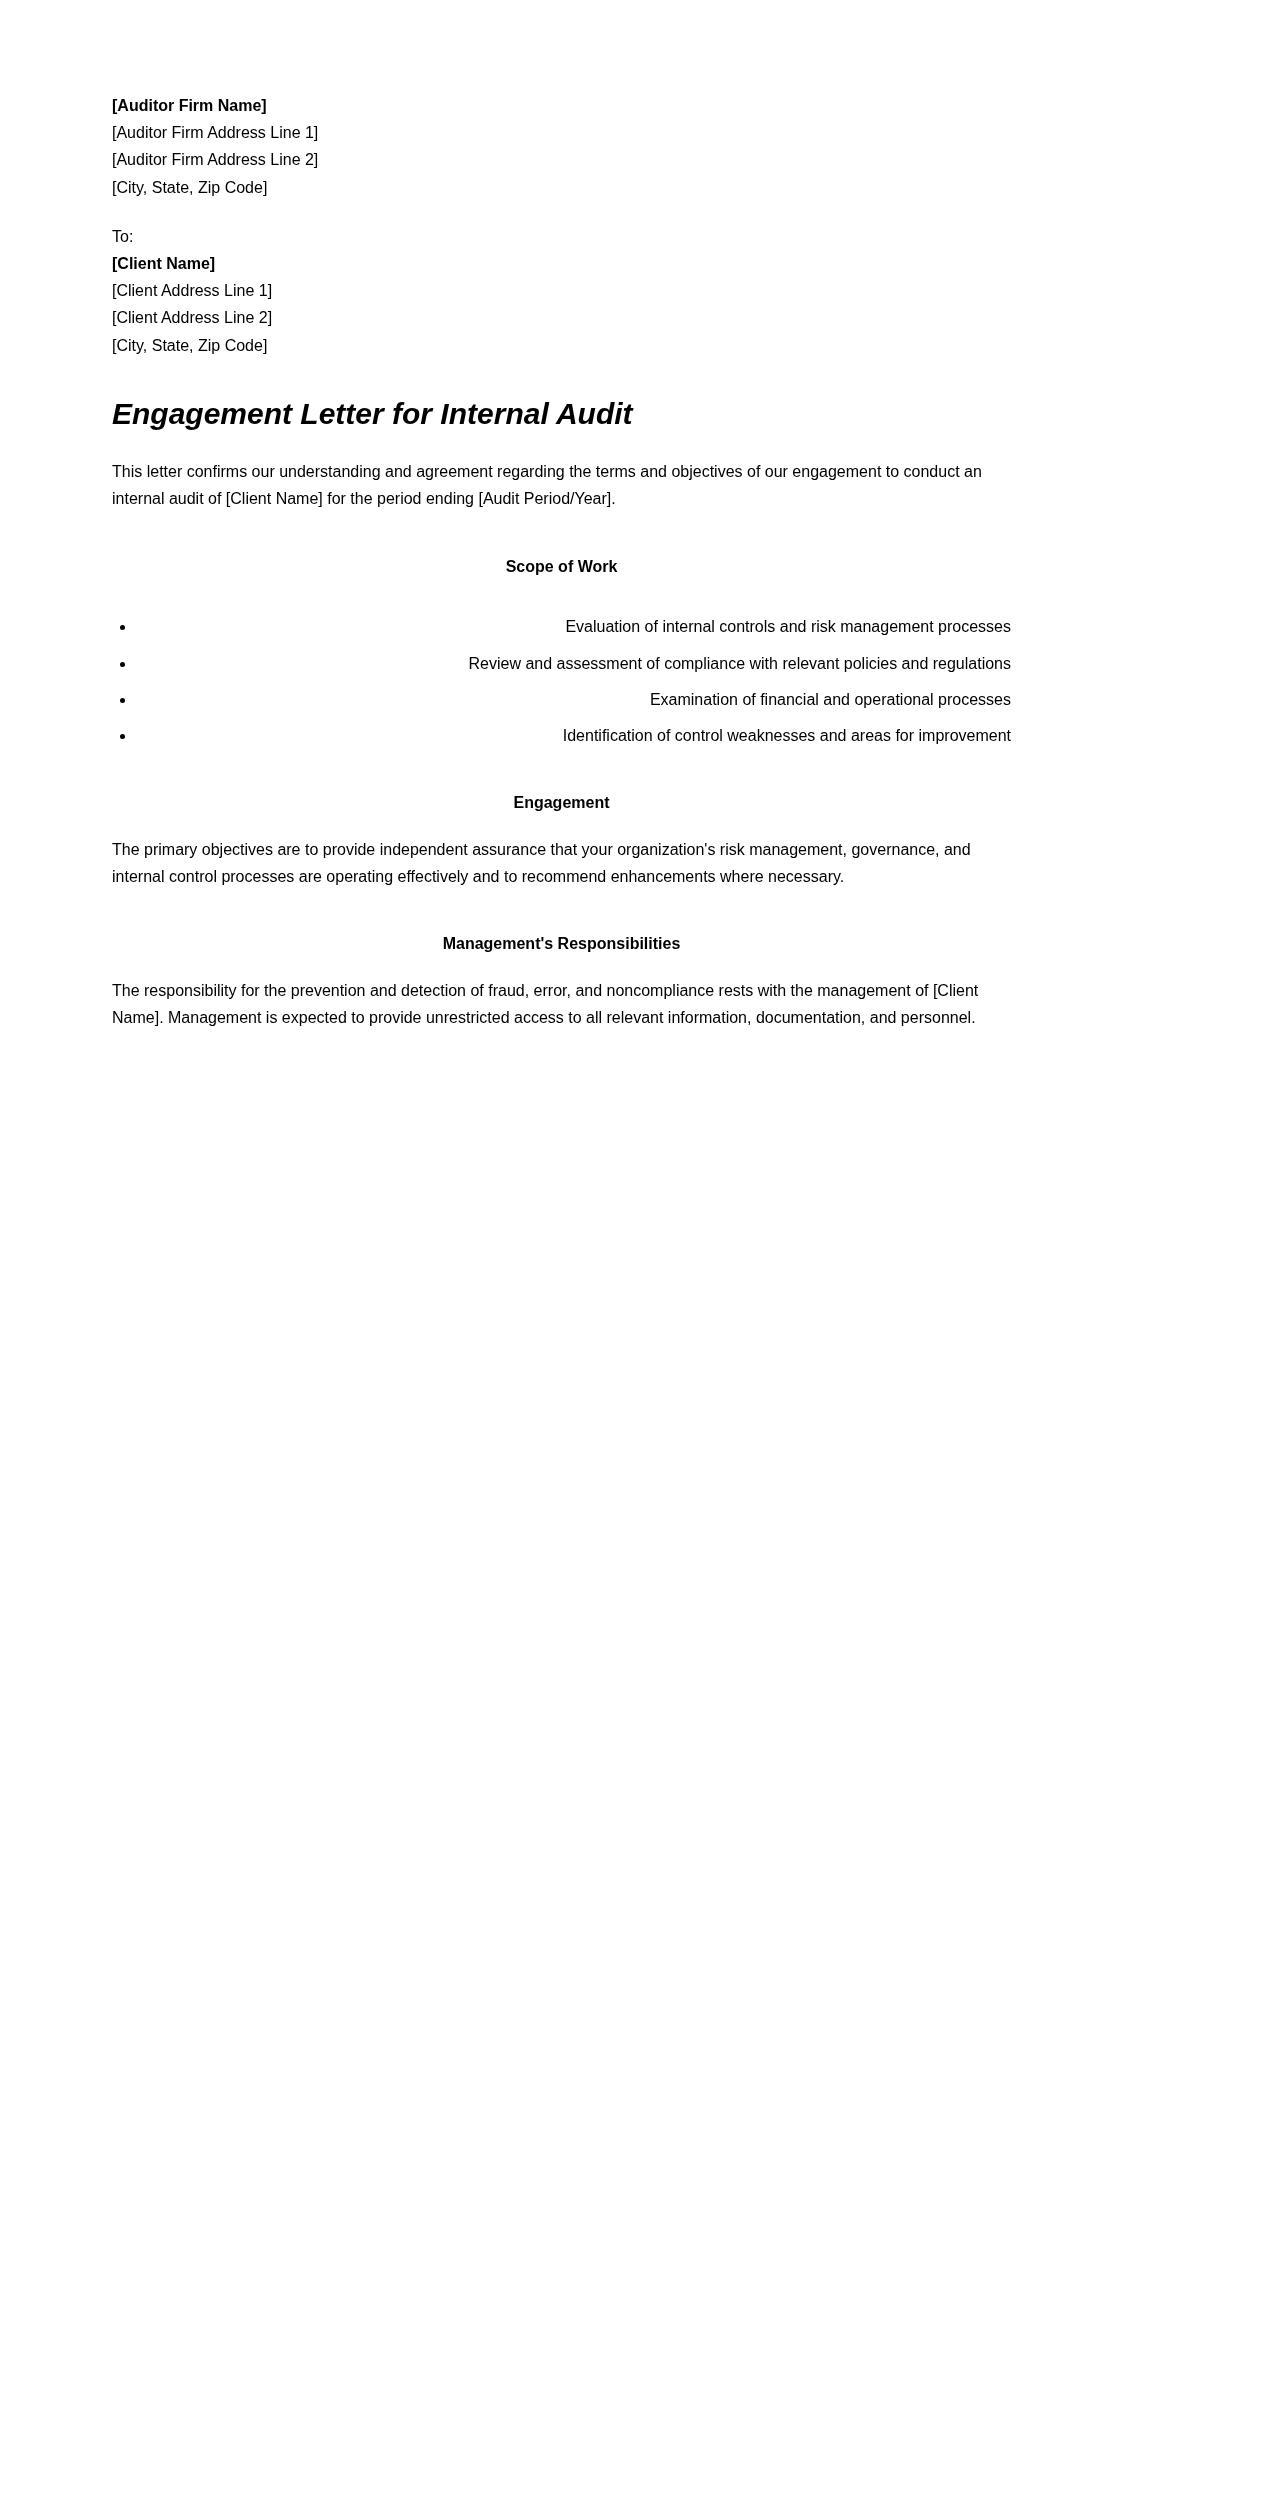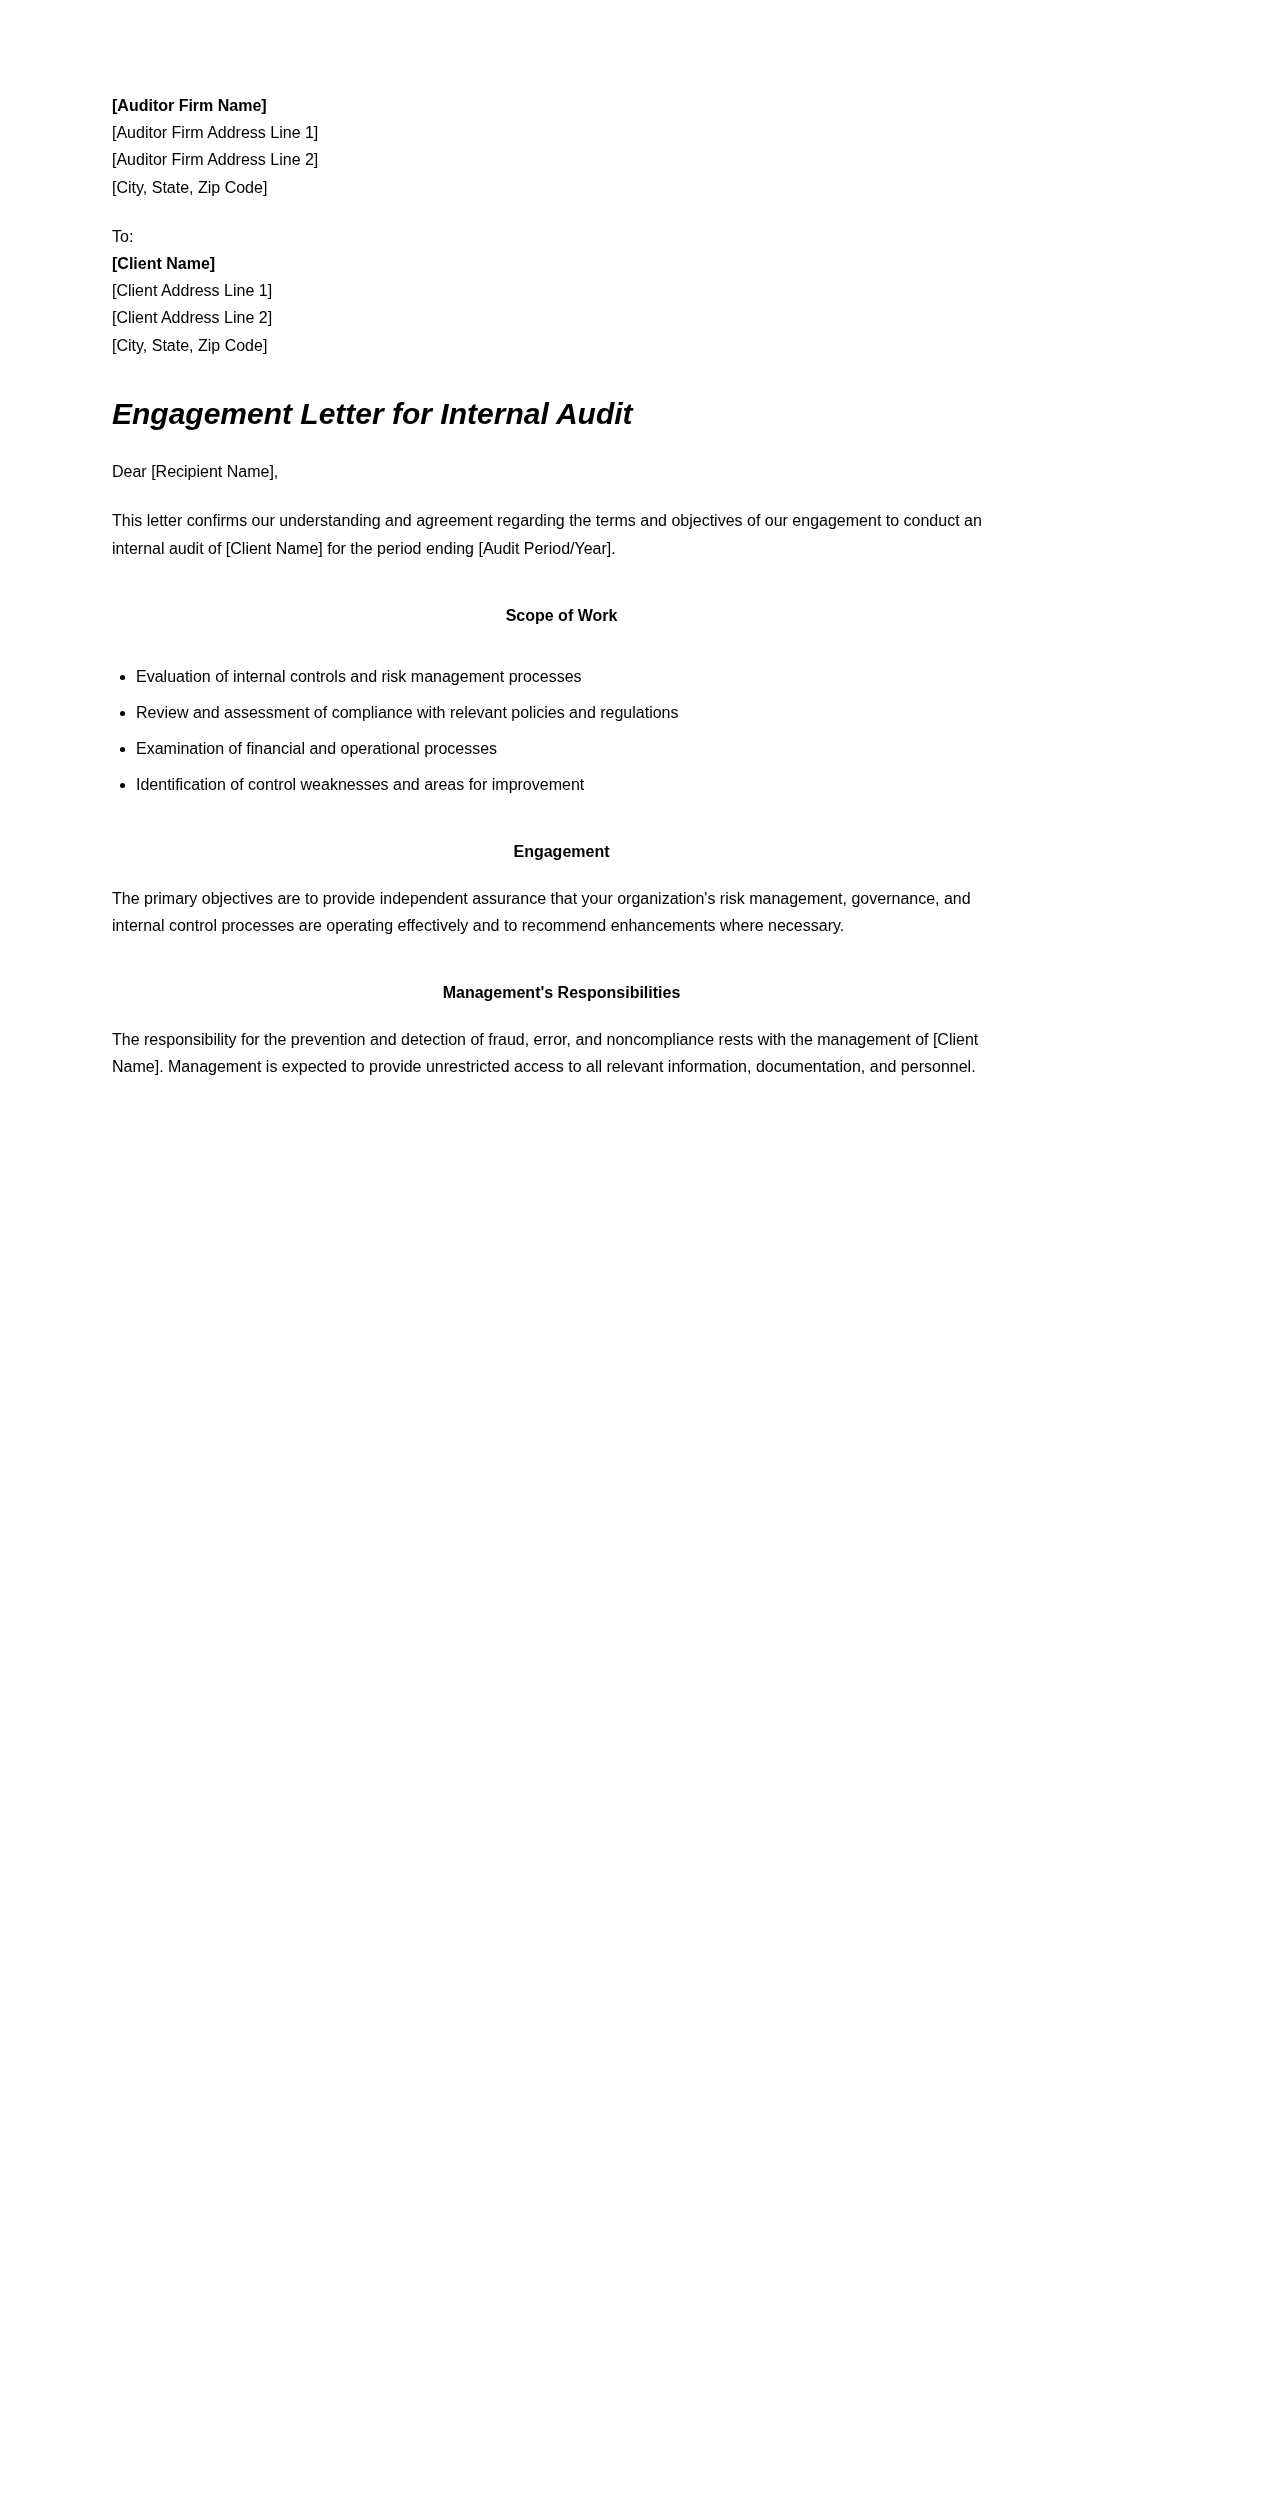--- a/index.html
+++ b/index.html
@@ -31,20 +31,21 @@
   h2 {
     font-size: 16px;
     line-height: 1.3;
     font-weight: 700;
     margin: 44px 0 14px 0;
     text-align: center;
   }
   ul {
     margin: 36px 0;
     padding-left: 24px;
+    text-align: right;
   }
   li {
     margin: 9px 0;
   }
   .addr strong {
     font-weight: 700;
   }
 </style>
 </head>
 <body>
@@ -62,21 +63,20 @@
     <span>To:</span><br>
     <strong>[Client Name]</strong><br>
     <span>[Client Address Line 1]</span><br>
     <span>[Client Address Line 2]</span><br>
     <span>[City, State, Zip Code]</span>
   </p>
 
 
   <h1>Engagement Letter for Internal Audit</h1>
 
-  <p>Dear [Recipient Name],</p>
 
   <p>This letter confirms our understanding and agreement regarding the terms and objectives of our engagement to conduct an internal audit of [Client Name] for the period ending [Audit Period/Year].</p>
 
   <h2>Scope of Work</h2>
   <ul>
     <li>Evaluation of internal controls and risk management processes</li>
     <li>Review and assessment of compliance with relevant policies and regulations</li>
     <li>Examination of financial and operational processes</li>
     <li>Identification of control weaknesses and areas for improvement</li>
   </ul>

